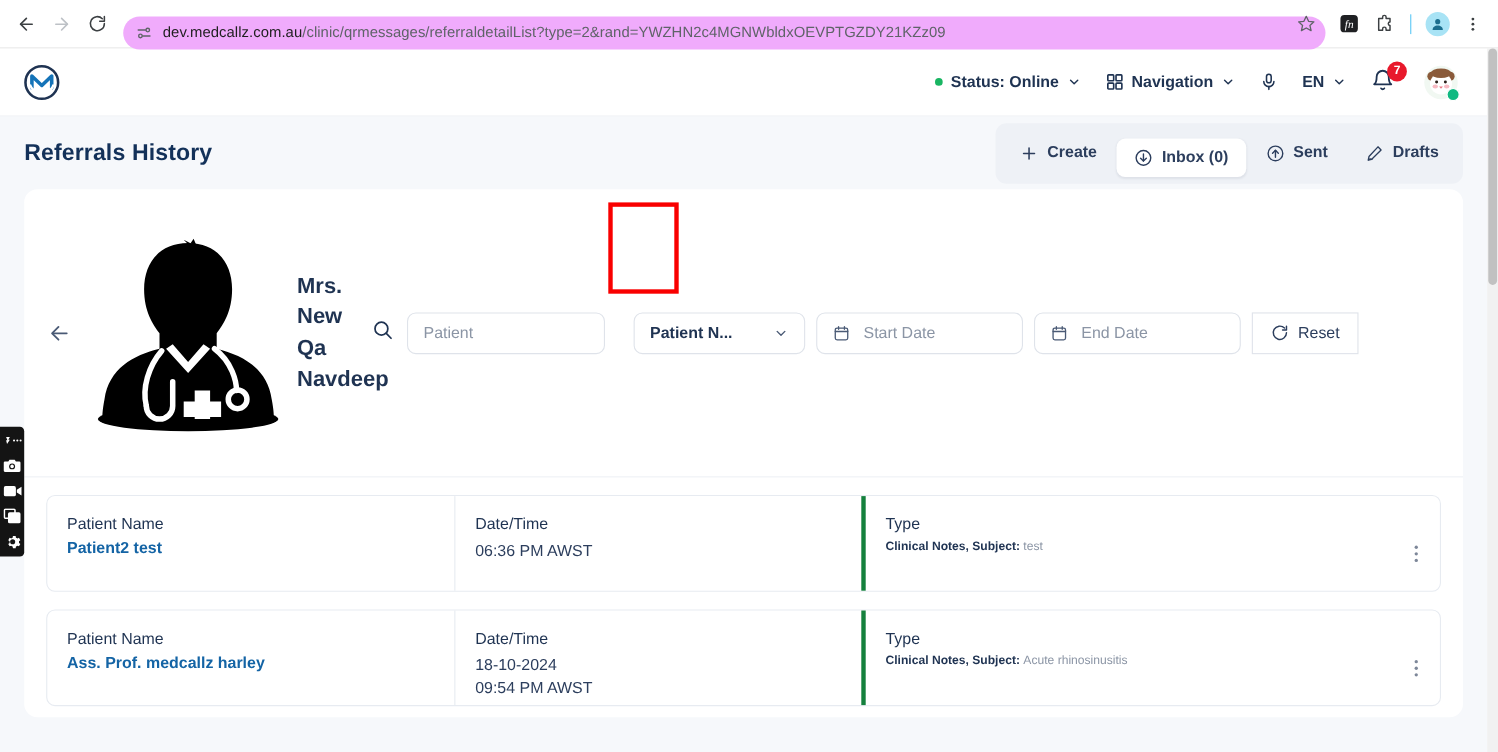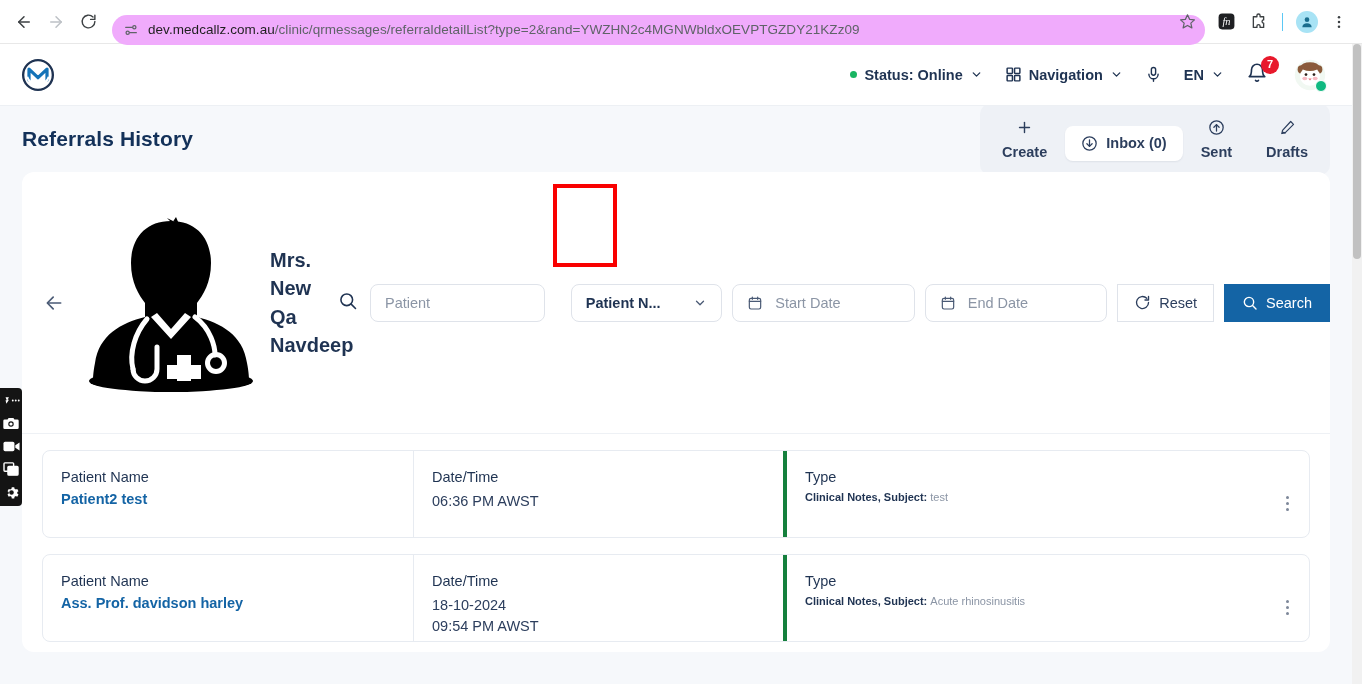--- a/index.html
+++ b/index.html
@@ -131,21 +131,21 @@
     display: flex; align-items: center; gap: 2px;
   }
   .tab {
     display: flex; align-items: center; gap: 8px;
     padding: 9px 16px;
     border-radius: 8px;
     font-size: 14.5px; font-weight: 700; color: #2c3e5d;
     white-space: nowrap;
   }
   .tab.active { background: #ffffff; box-shadow: 0 1px 2px rgba(16,30,54,.07); margin-top: 8px; }
-  .tab.ghost { font-weight: 600; flex-direction: column; }
+  .tab.ghost { font-weight: 600; }
 
   
   .card {
     background: #ffffff;
     border-radius: 12px;
     width: 1308px;
     min-height: 480px;
     position: relative;
   }
   .filter-zone {
@@ -507,27 +507,20 @@
       </div>
 
       <div class="btn btn-reset">
         <svg width="17" height="17" viewBox="0 0 24 24" fill="none" stroke="#2c3e5d" stroke-width="1.9" stroke-linecap="round" stroke-linejoin="round">
             <path d="M20.5 12a8.5 8.5 0 1 1-2.5-6"></path>
             <polyline points="20.5 3.5 20.5 8.5 15.5 8.5"></polyline>
           </svg>
         <span>Reset</span>
       </div>
 
-      <div class="btn btn-search">
-        <svg width="16" height="16" viewBox="0 0 24 24" fill="none" stroke="#ffffff" stroke-width="2.1" stroke-linecap="round">
-            <circle cx="10.5" cy="10.5" r="7"></circle>
-            <line x1="15.8" y1="15.8" x2="21" y2="21"></line>
-          </svg>
-        <span>Search</span>
-      </div>
 
       <div class="redbox" style="left:531px; top:12px; width:64px; height:83px;"></div>
     </div>
 
     <div class="list">
 
       <div class="row">
         <div class="cell c1">
           <div class="cell-label">Patient Name</div>
           <div class="cell-strong">Patient2 test</div>
@@ -545,21 +538,21 @@
               <i></i>
               <i></i>
               <i></i>
             </div>
         </div>
       </div>
 
       <div class="row">
         <div class="cell c1">
           <div class="cell-label">Patient Name</div>
-          <div class="cell-strong">Ass. Prof. davidson harley</div>
+          <div class="cell-strong">Ass. Prof. medcallz harley</div>
         </div>
         <div class="cell c2">
           <div class="cell-label">Date/Time</div>
           <div class="cell-val">18-10-2024</div>
           <div class="cell-val">09:54 PM AWST</div>
         </div>
         <div class="cell c3">
           <div>
             <div class="cell-label">Type</div>
             <div class="type-line"><span>Clinical Notes, Subject:</span> <span class="sub">Acute rhinosinusitis</span></div>

